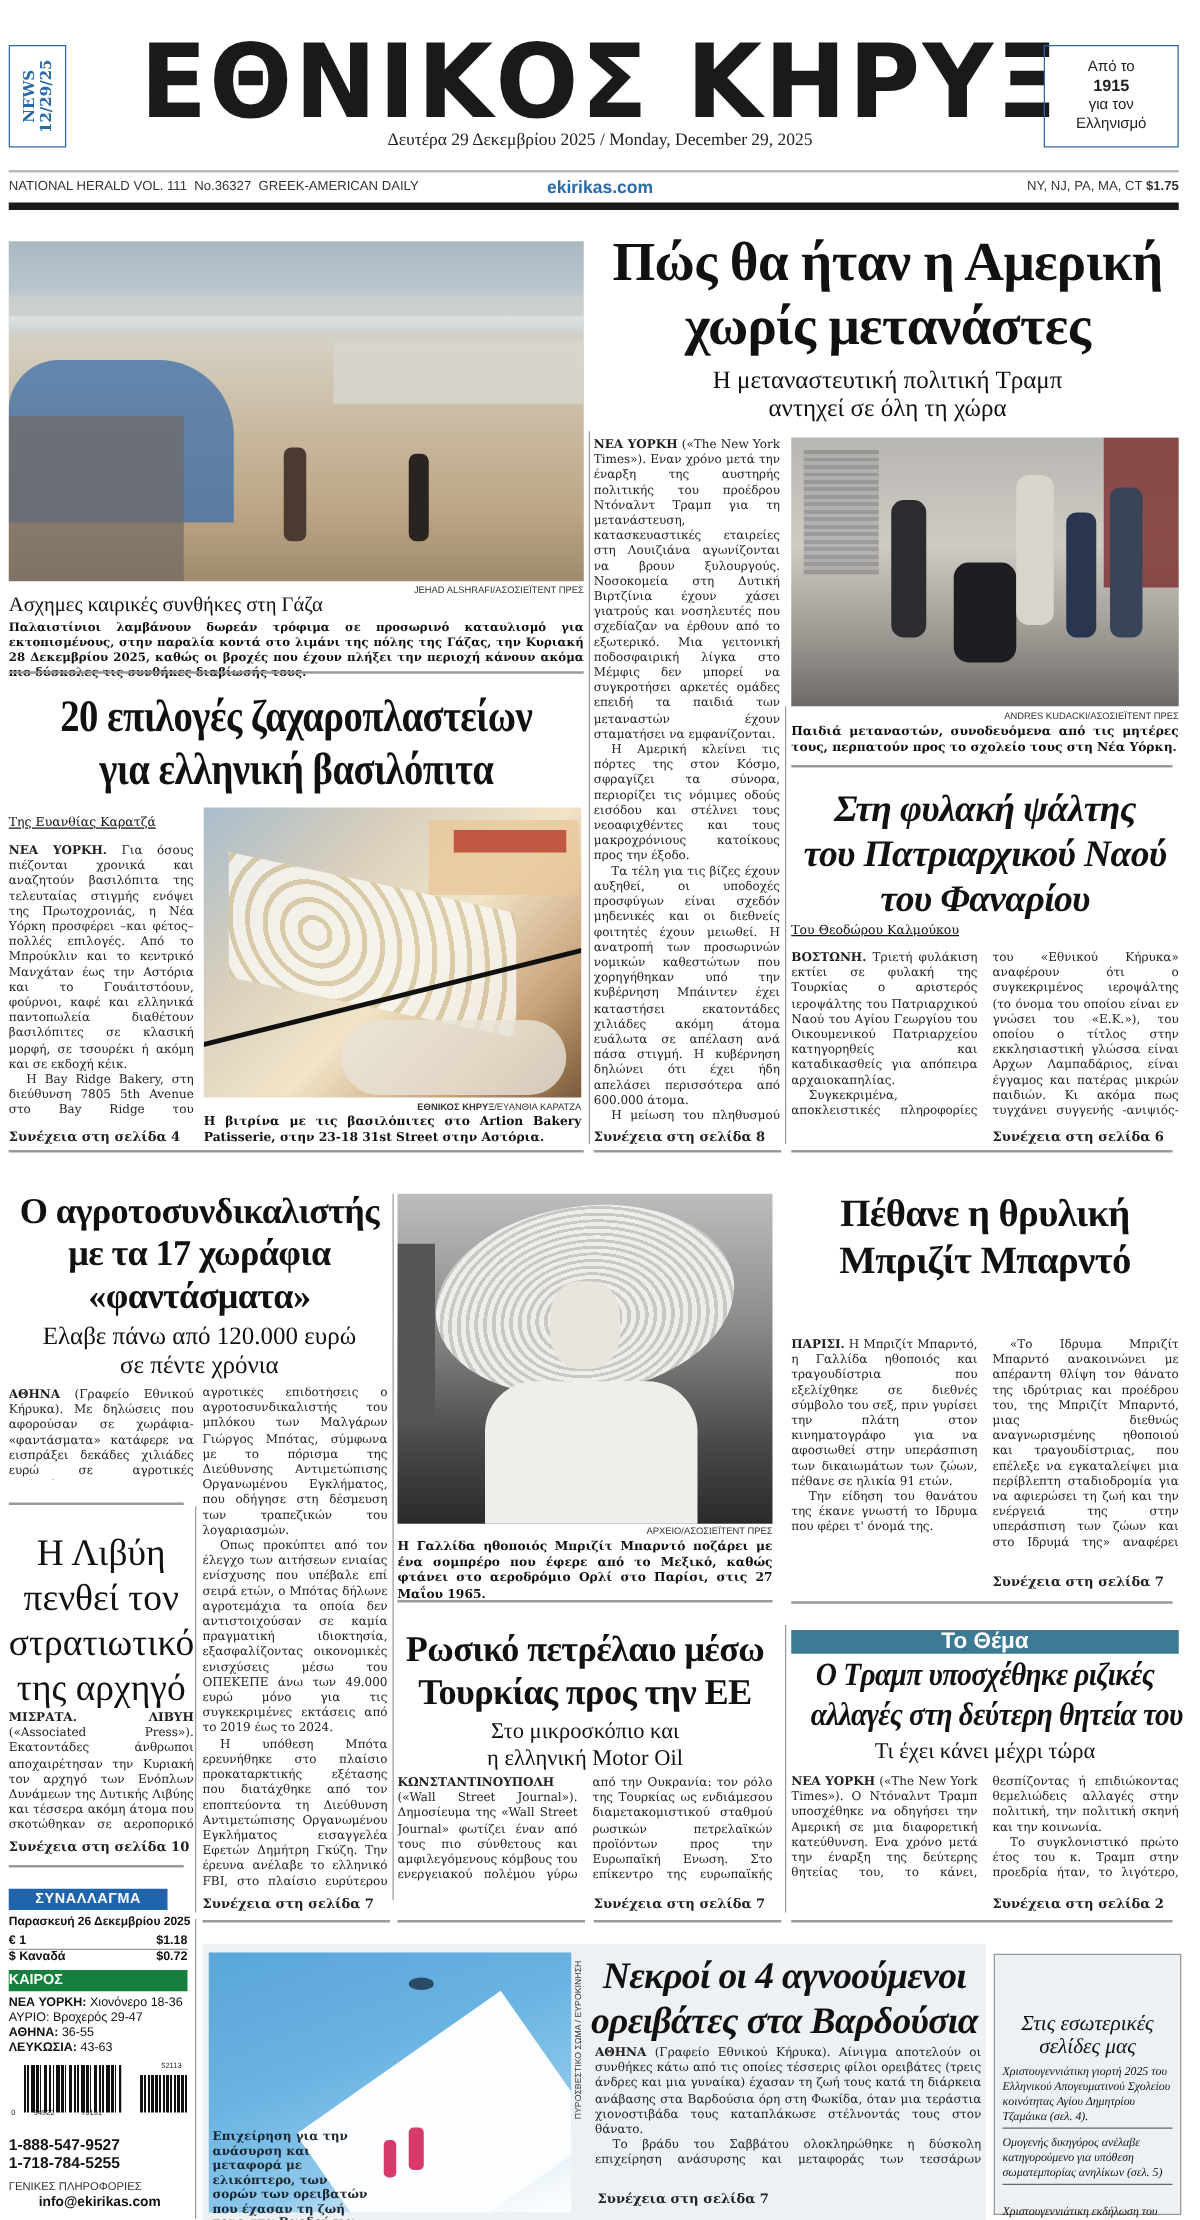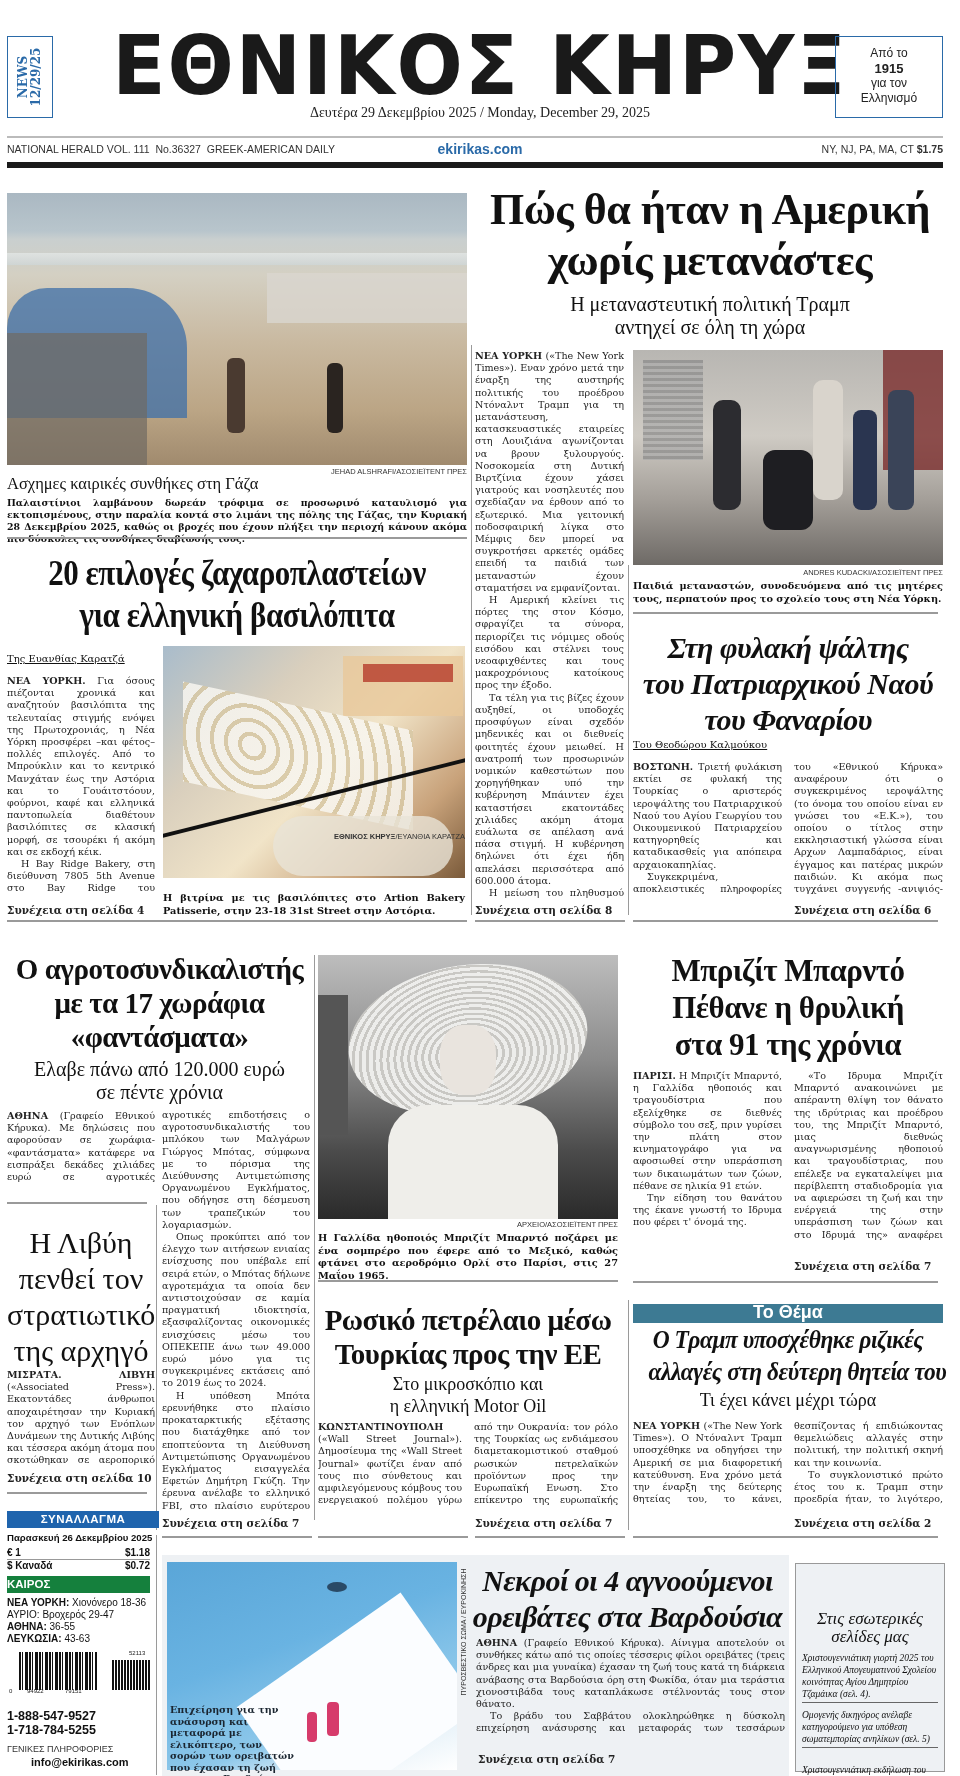--- a/index.html
+++ b/index.html
@@ -74,21 +74,21 @@
   <p>Η Bay Ridge Bakery, στη διεύθυνση 7805 5th Avenue στο Bay Ridge του Μπρούκλιν, διαθέτει βασιλόπιτα τόσο στην κλασική της εκδοχή όσο και σε μορφή τσουρεκιού, καθώς και μεγάλη ποικιλία άλλων γλυκών για</p>
 </div>
 <a class="abs cont" style="left:7px;top:904px;">Συνέχεια στη σελίδα 4</a>
 <div class="photo" style="left:163px;top:646px;width:302px;height:232px;background:linear-gradient(135deg,#a9bccb 0%,#d9cfbd 30%,#f1e4c8 55%,#c8a27a 80%,#7a5a3a 100%);">
   <div style="position:absolute;left:180px;top:10px;width:120px;height:60px;background:#e8c89a;opacity:.8"></div>
   <div style="position:absolute;left:200px;top:18px;width:90px;height:18px;background:#b53b2a;opacity:.8"></div>
   <div style="position:absolute;left:20px;top:60px;width:230px;height:100px;background:repeating-radial-gradient(circle at 30% 50%,#f8f6f0 0 10px,#d8c9a6 10px 14px);opacity:.85;transform:skewY(12deg)"></div>
   <div style="position:absolute;left:0;top:150px;width:302px;height:4px;background:#111;transform:skewY(-14deg)"></div>
   <div style="position:absolute;left:110px;top:170px;width:180px;height:60px;background:#e9e3d7;opacity:.8;border-radius:30px"></div>
 </div>
-<div class="abs credit" style="left:163px;top:832px;width:302px;">
+<div class="abs credit" style="left:163px;top:881px;width:302px;">
   <b>ΕΘΝΙΚΟΣ ΚΗΡΥΞ</b><span>/ΕΥΑΝΘΙΑ ΚΑΡΑΤΖΑ</span>
 </div>
 <div class="abs caption" style="left:163px;top:892px;width:302px;">Η βιτρίνα με τις βασιλόπιτες στο Artion Bakery Patisserie, στην 23-18 31st Street στην Αστόρια.</div>
 
 <div class="vrule" style="left:471px;top:345px;height:570px;"></div>
 
 <div class="abs hl" style="left:475px;top:184px;width:470px;font-size:44px;line-height:51px;">
   <div>Πώς θα ήταν η Αμερική</div>
   <div>χωρίς μετανάστες</div>
 </div>
@@ -161,21 +161,21 @@
   <div>στρατιωτικό</div>
   <div>της αρχηγό</div>
 </div>
 <div class="abs body-text" style="left:7px;top:1369px;width:148px;height:98px;overflow:hidden;">
   <p class="first"><b>ΜΙΣΡΑΤΑ. ΛΙΒΥΗ</b> <span>(«Associated Press»). Εκατοντάδες άνθρωποι αποχαιρέτησαν την Κυριακή τον αρχηγό των Ενόπλων Δυνάμεων της Δυτικής Λιβύης και τέσσερα ακόμη άτομα που σκοτώθηκαν σε αεροπορικό δυστύχημα στην Τουρκία.</span></p>
 
 </div>
 <a class="abs cont" style="left:7px;top:1472px;">Συνέχεια στη σελίδα 10</a>
 <div class="rule" style="left:7px;top:1492px;width:140px;"></div>
 
-<div class="abs sans" style="left:7px;top:1511px;width:152px;height:17px;background:#1f64ad;color:#fff;font-weight:bold;font-size:11.5px;text-align:center;line-height:17px;letter-spacing:0.5px;">ΣΥΝΑΛΛΑΓΜΑ</div>
+<div class="abs sans" style="left:7px;top:1511px;width:127px;height:17px;background:#1f64ad;color:#fff;font-weight:bold;font-size:11.5px;text-align:center;line-height:17px;letter-spacing:0.5px;">ΣΥΝΑΛΛΑΓΜΑ</div>
 <div class="abs sans" style="left:7px;top:1532px;font-size:9.6px;font-weight:bold;color:#111;">Παρασκευή 26 Δεκεμβρίου 2025</div>
 <div class="abs sans" style="left:7px;top:1547px;width:143px;font-size:10px;font-weight:bold;color:#111;">
   <div style="display:flex;justify-content:space-between;border-bottom:1.5px solid #999;line-height:12px;">
     <span>€ 1</span>
     <span>$1.18</span>
   </div>
   <div style="display:flex;justify-content:space-between;line-height:12px;">
     <span>$ Καναδά</span>
     <span>$0.72</span>
   </div>
@@ -208,23 +208,22 @@
   <div style="position:absolute;left:30px;top:10px;width:240px;height:150px;border-radius:50%;background:repeating-radial-gradient(ellipse at 50% 60%,#ededeb 0 4px,#c9c8c4 4px 7px);transform:rotate(-8deg)"></div>
   <div style="position:absolute;left:122px;top:70px;width:56px;height:70px;background:#e9e4de;border-radius:40%"></div>
   <div style="position:absolute;left:70px;top:150px;width:170px;height:120px;background:#efeeea;border-radius:40px 40px 0 0"></div>
   <div style="position:absolute;left:0;top:40px;width:30px;height:140px;background:#555;"></div>
 </div>
 <div class="abs credit" style="left:318px;top:1220px;width:300px;">ΑΡΧΕΙΟ/ΑΣΟΣΙΕΪΤΕΝΤ ΠΡΕΣ</div>
 <div class="abs caption" style="left:318px;top:1232px;width:300px;">Η Γαλλίδα ηθοποιός Μπριζίτ Μπαρντό ποζάρει με ένα σομπρέρο που έφερε από το Μεξικό, καθώς φτάνει στο αεροδρόμιο Ορλί στο Παρίσι, στις 27 Μαΐου 1965.</div>
 <div class="rule" style="left:318px;top:1280px;width:300px;"></div>
 
 <div class="abs hl" style="left:633px;top:952px;width:310px;font-size:31px;line-height:37px;">
+  <div>Πέθανε η θρυλική</div>
   <div>Μπριζίτ Μπαρντό</div>
-  <div>Πέθανε η θρυλική</div>
-  <div>στα 91 της χρόνια</div>
 </div>
 <div class="abs body-text" style="left:633px;top:1070px;width:310px;height:183px;overflow:hidden;column-count:2;column-gap:12px;">
   <p class="first"><b>ΠΑΡΙΣΙ.</b> <span>Η Μπριζίτ Μπαρντό, η Γαλλίδα ηθοποιός και τραγουδίστρια που εξελίχθηκε σε διεθνές σύμβολο του σεξ, πριν γυρίσει την πλάτη στον κινηματογράφο για να αφοσιωθεί στην υπεράσπιση των δικαιωμάτων των ζώων, πέθανε σε ηλικία 91 ετών.</span></p>
   <p>Την είδηση του θανάτου της έκανε γνωστή το Ιδρυμα που φέρει τ' όνομά της.</p>
   <p>«Το Ιδρυμα Μπριζίτ Μπαρντό ανακοινώνει με απέραντη θλίψη τον θάνατο της ιδρύτριας και προέδρου του, της Μπριζίτ Μπαρντό, μιας διεθνώς αναγνωρισμένης ηθοποιού και τραγουδίστριας, που επέλεξε να εγκαταλείψει μια περίβλεπτη σταδιοδρομία για να αφιερώσει τη ζωή και την ενέργειά της στην υπεράσπιση των ζώων και στο Ιδρυμά της» αναφέρει ανακοίνωση που διαβιβάστηκε στο «Γαλλικό Πρακτορείο», χωρίς να αναφέρει την ημέρα ή τον τόπο θανάτου.</p>
 
 </div>
 <a class="abs cont" style="left:794px;top:1260px;">Συνέχεια στη σελίδα 7</a>
 <div class="rule" style="left:633px;top:1281px;width:305px;"></div>
 

